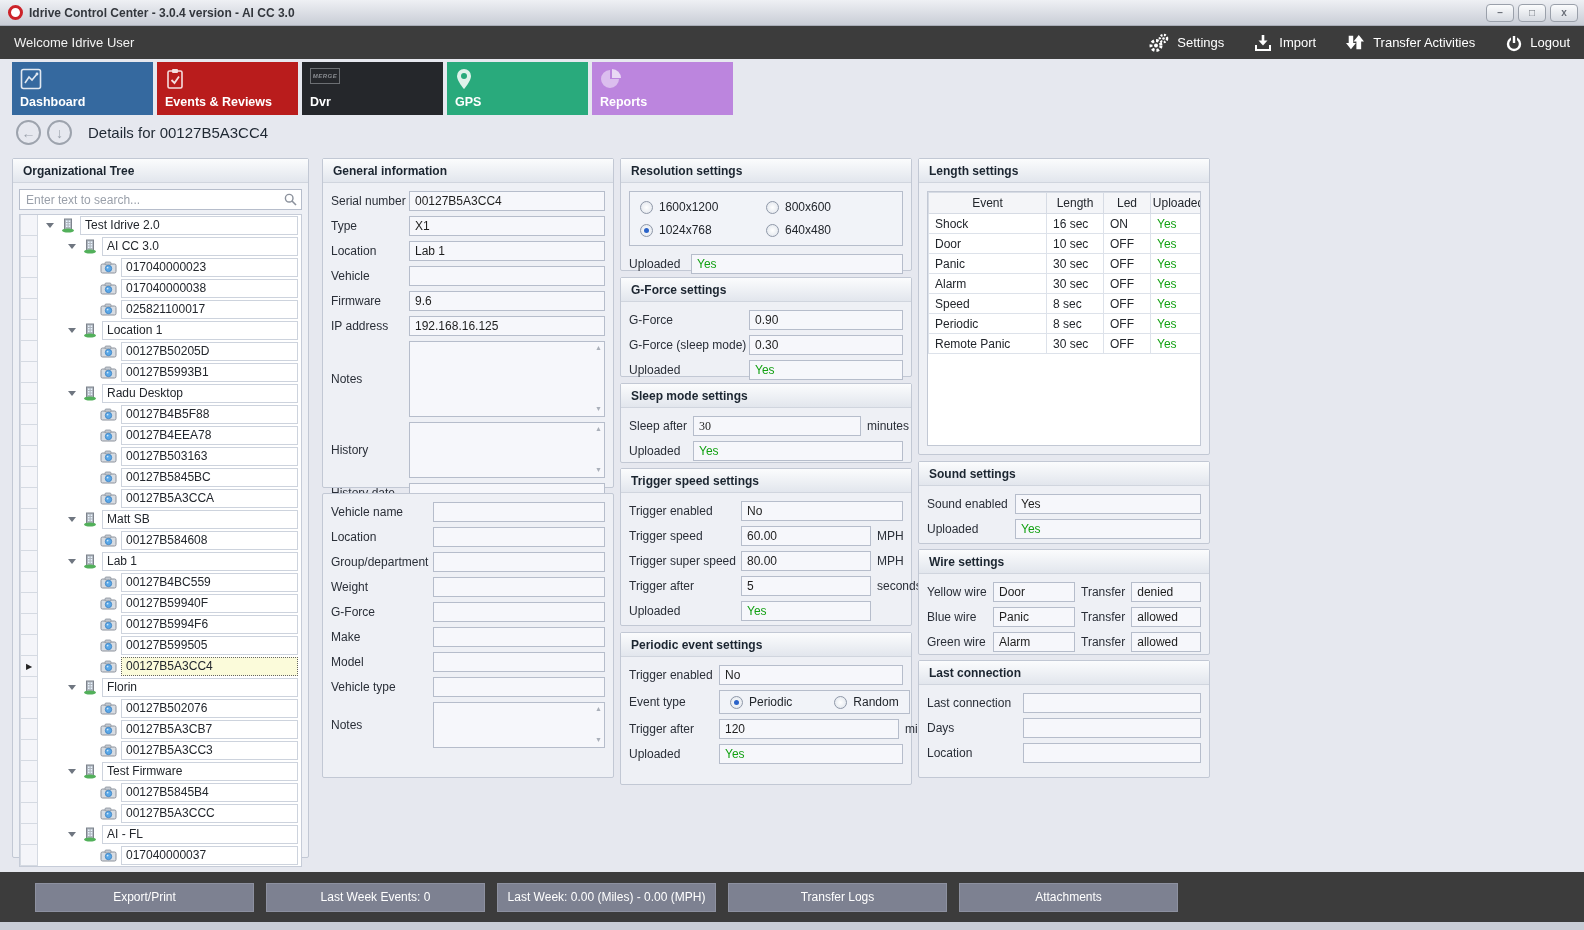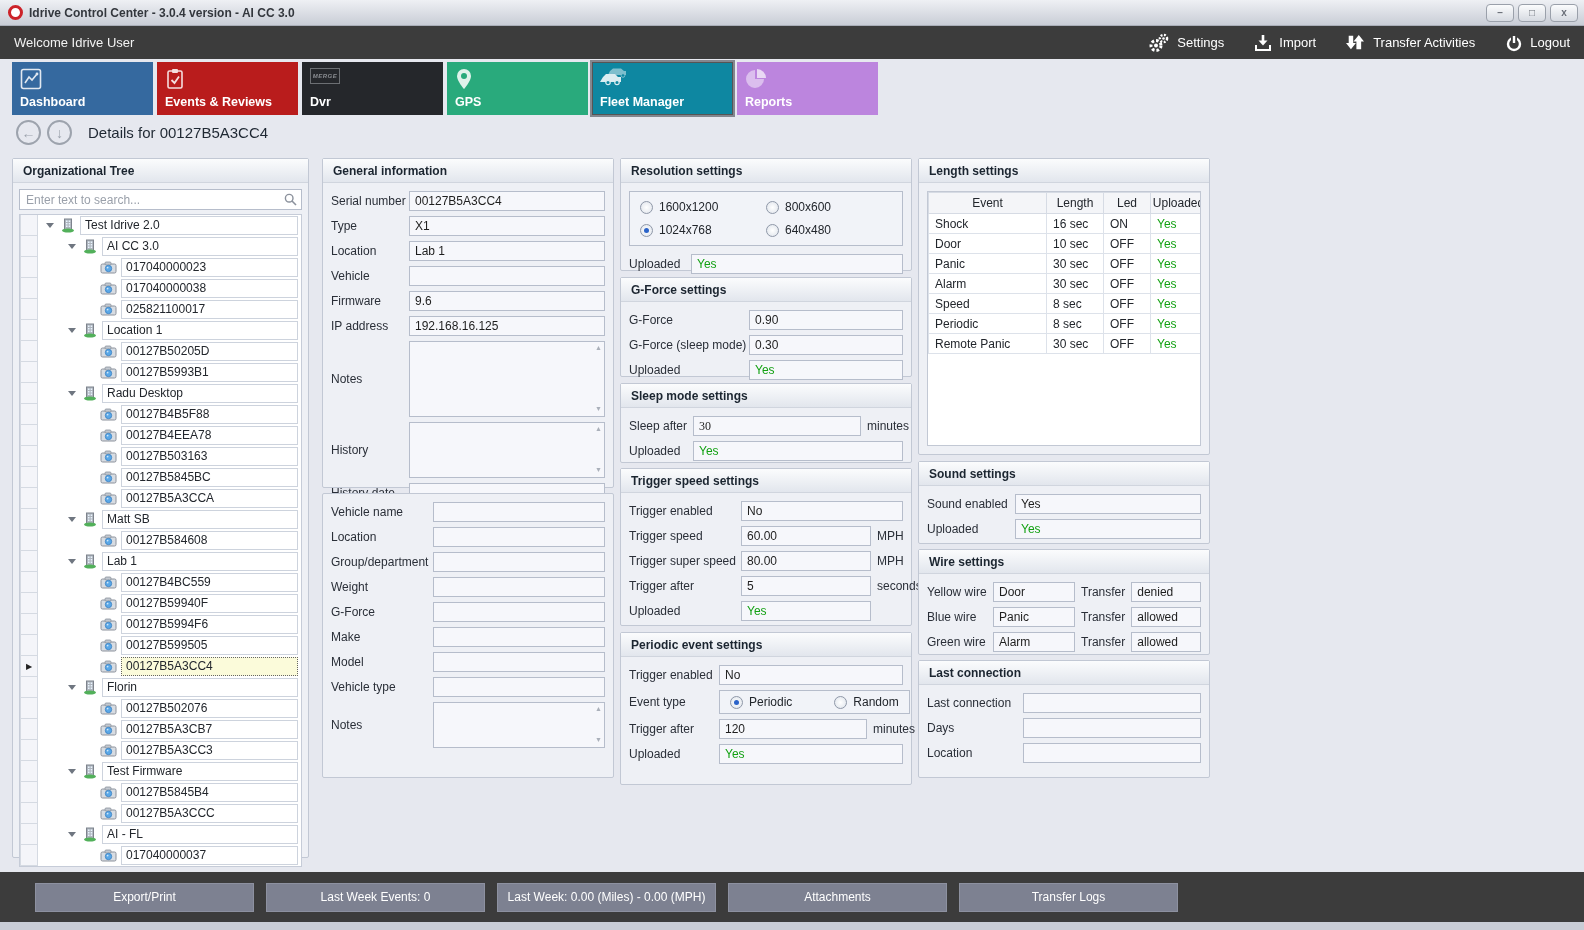--- a/index.html
+++ b/index.html
@@ -184,33 +184,20 @@
     <div class="merge-box">MERGE</div>
     <div class="tab-label">Dvr</div>
   </div>
   <div class="tab tab3">
     <svg width="18" height="24" viewBox="0 0 18 24">
       <path d="M9 1 a7 7 0 0 1 7 7 c0 5 -7 13 -7 13 s-7 -8 -7 -13 a7 7 0 0 1 7 -7 Z" fill="#fff"></path>
       <circle cx="9" cy="8" r="3" fill="#29aa7c"></circle>
     </svg>
     <div class="tab-label">GPS</div>
   </div>
-  <div class="tab tab4 selected">
-    <svg width="30" height="20" viewBox="0 0 30 20">
-      <g opacity="0.55">
-        <path d="M10 3 l3 -2.5 h8 l3 2.5 h2 v4 h-18 Z" fill="#fff"></path>
-        <circle cx="14" cy="7.5" r="1.8" fill="#0e87a1" stroke="#fff" stroke-width="1"></circle>
-        <circle cx="23" cy="7.5" r="1.8" fill="#0e87a1" stroke="#fff" stroke-width="1"></circle>
-      </g>
-      <path d="M3 9 l3 -3 h9 l3 3 h3 v5 h-21 Z" fill="#fff"></path>
-      <circle cx="8" cy="14.5" r="2.2" fill="#0e87a1" stroke="#fff" stroke-width="1.2"></circle>
-      <circle cx="17" cy="14.5" r="2.2" fill="#0e87a1" stroke="#fff" stroke-width="1.2"></circle>
-    </svg>
-    <div class="tab-label">Fleet Manager</div>
-  </div>
   <div class="tab tab5">
     <svg width="22" height="22" viewBox="0 0 22 22">
       <path d="M10 2 a9 9 0 1 0 9 9 h-9 Z" fill="#fff" opacity="0.55"></path>
       <path d="M12 1 a9 9 0 0 1 9 9 h-9 Z" fill="#fff" opacity="0.8"></path>
     </svg>
     <div class="tab-label">Reports</div>
   </div>
 </div>
 
 <div class="details-row">
@@ -848,21 +835,21 @@
             <span>Periodic</span>
           </div>
         <div class="radio-item">
             <span class="radio"></span>
             <span>Random</span>
           </div>
       </div>
       </div>
     <div class="frow">
         <label>Trigger after</label>
-      <input class="inp fixed" style="width: 148px;" value="120">
+      <input class="inp fixed" style="width: 180px;" value="120">
       <span class="unit">minutes</span>
       </div>
     <div class="frow" style="margin-bottom:0;">
         <label>Uploaded</label>
       <div class="ro-box green">Yes</div>
       </div>
   </div>
 </div>
 
 <div class="panel" id="p-length">
@@ -995,16 +982,16 @@
         <label>Location</label>
       <input class="inp" value="" style="">
       </div>
   </div>
 </div>
 
 <div class="bottombar">
   <button class="bb-btn">Export/Print</button>
   <button class="bb-btn">Last Week Events: 0</button>
   <button class="bb-btn">Last Week: 0.00 (Miles) - 0.00 (MPH)</button>
+  <button class="bb-btn">Transfer Logs</button>
   <button class="bb-btn">Attachments</button>
-  <button class="bb-btn">Transfer Logs</button>
 </div>
 <div class="frame-bottom"></div>
 
 </body></html>

